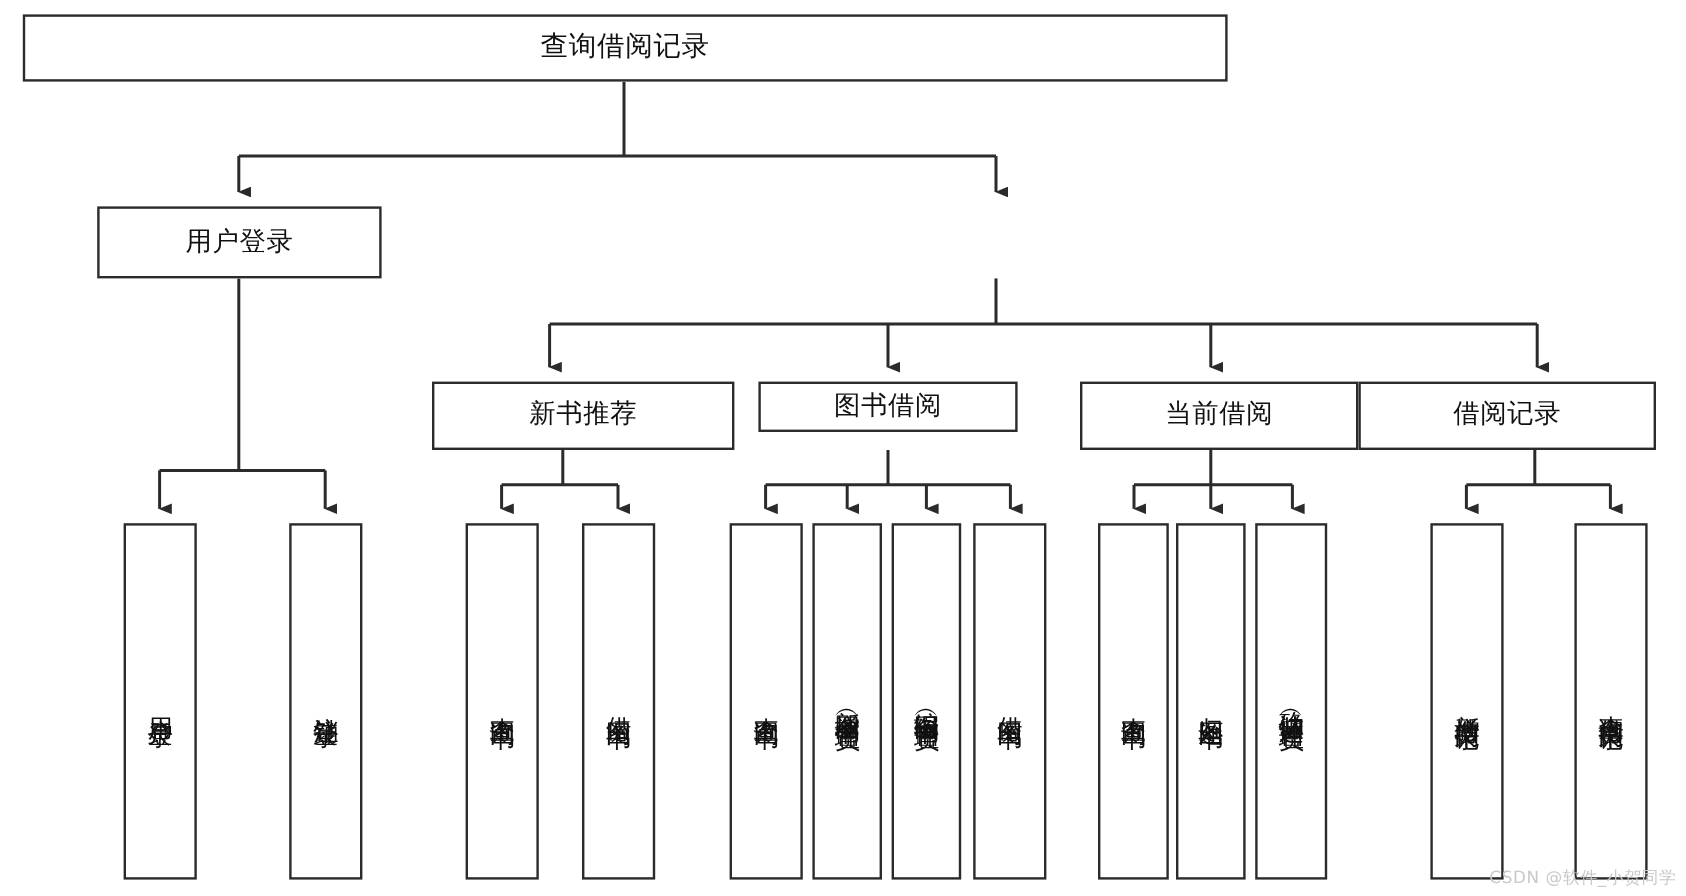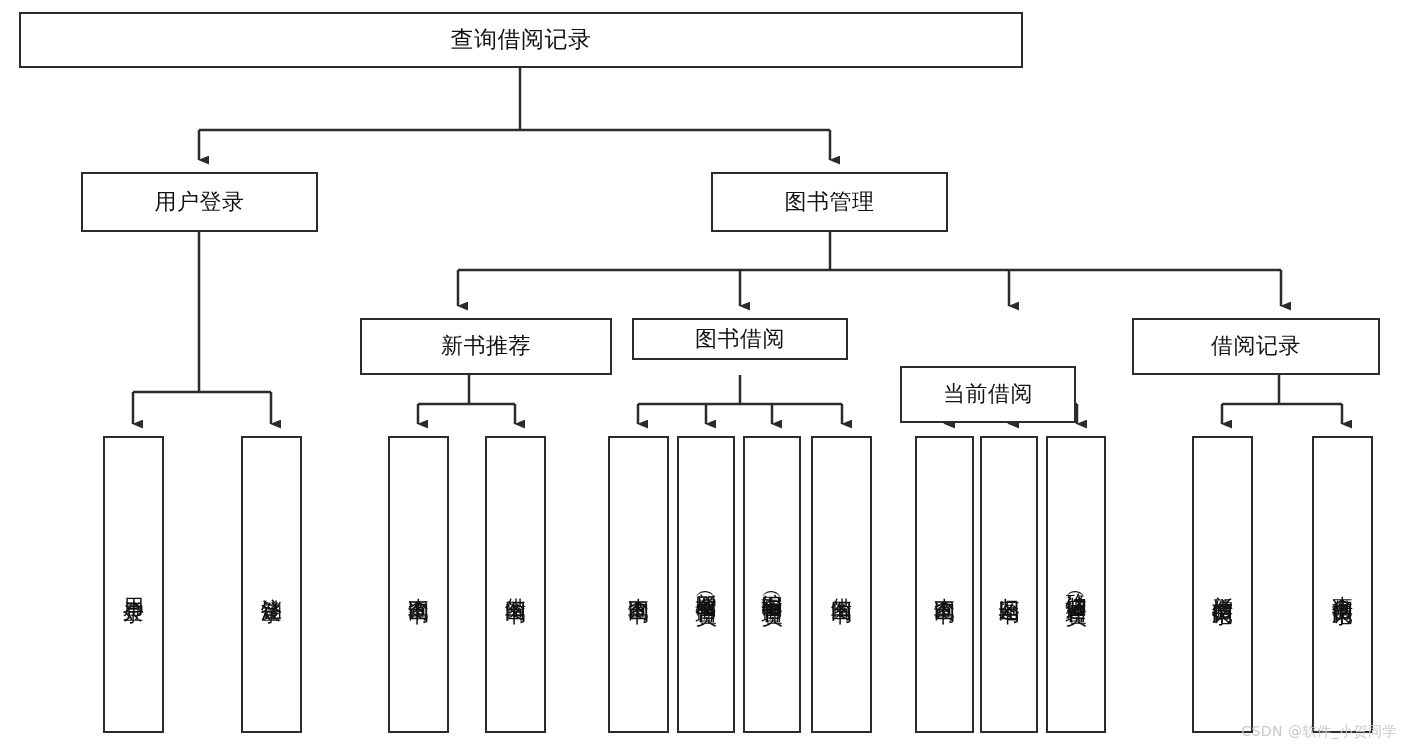--- a/index.html
+++ b/index.html
@@ -121,31 +121,28 @@
     </g>
   </svg>
 
   <div class="node horiz root" style="left:19px; top:12px; width:1004px; height:56px;">
     <span>查询借阅记录</span>
   </div>
 
   <div class="node horiz" style="left:81px; top:172px; width:237px; height:60px;">
     <span>用户登录</span>
   </div>
-  <div class="node horiz" style="left:711px; top:172px; width:237px; height:60px;">
-    <span>图书管理</span>
-  </div>
 
   <div class="node horiz" style="left:360px; top:318px; width:252px; height:57px;">
     <span>新书推荐</span>
   </div>
   <div class="node horiz" style="left:632px; top:318px; width:216px; height:42px;">
     <span>图书借阅</span>
   </div>
-  <div class="node horiz" style="left:900px; top:318px; width:176px; height:57px;margin-top:48px;">
+  <div class="node horiz" style="left:900px; top:318px; width:232px; height:57px;">
     <span>当前借阅</span>
   </div>
   <div class="node horiz" style="left:1132px; top:318px; width:248px; height:57px;text-align:right;">
     <span>借阅记录</span>
   </div>
 
   <div class="node leaf" style="left:103px; top:436px; width:61px; height:297px;">
     <span class="vtext">用户登录</span>
   </div>
   <div class="node leaf" style="left:241px; top:436px; width:61px; height:297px;">

